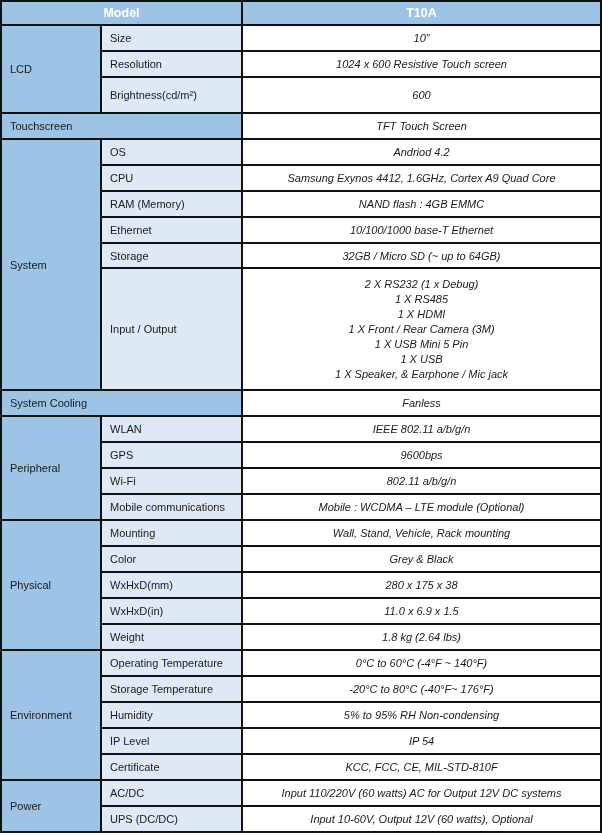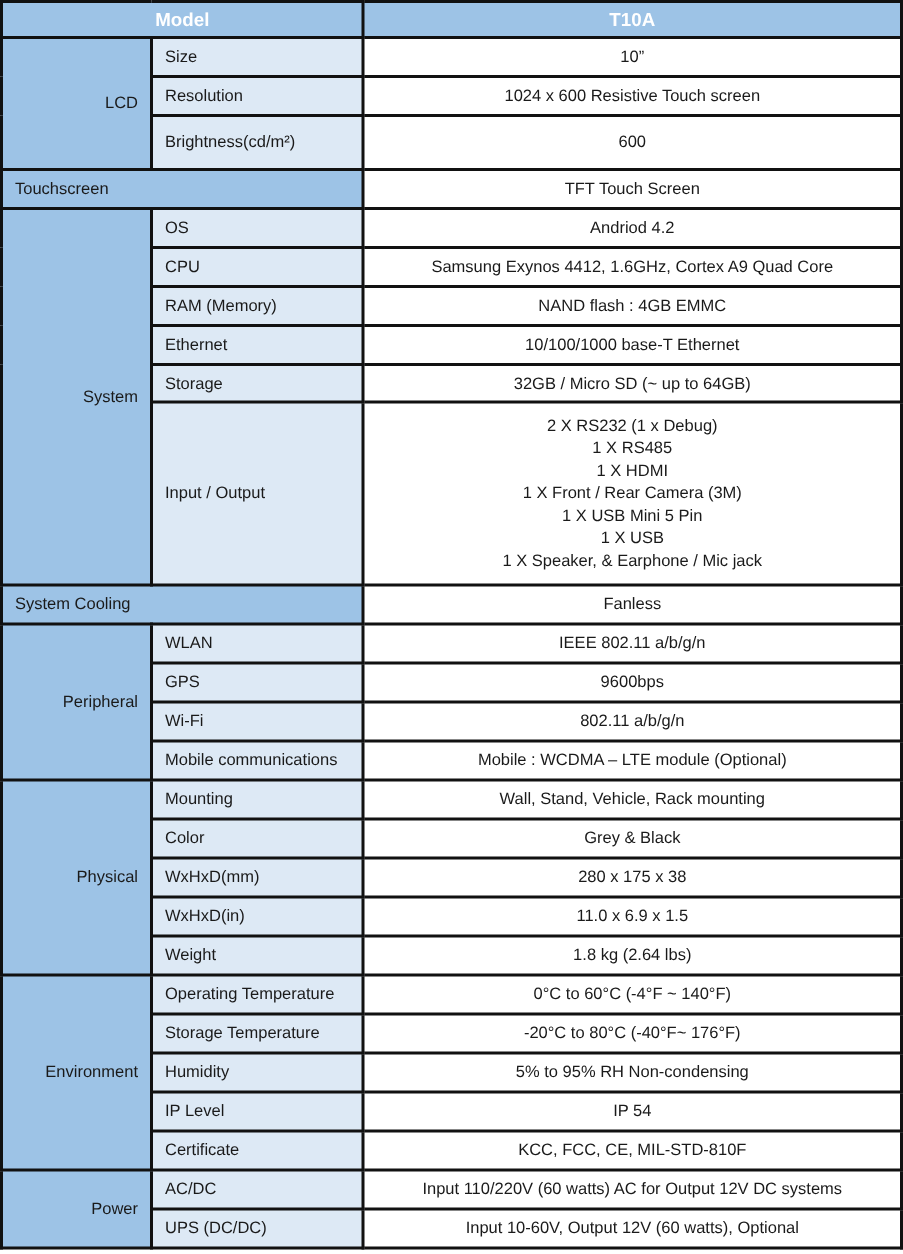--- a/index.html
+++ b/index.html
@@ -15,23 +15,23 @@
     padding-left: 20px;
   }
   table.spec td, table.spec th {
     border: 2px solid #111;
     padding: 0 8px;
     height: 22px;
     line-height: 14px;
     vertical-align: middle;
   }
   .hdr { background: #9dc3e6; color: #ffffff; font-weight: bold; font-size: 12.5px; text-align: center; height: 24px; }
-  .cat { background: #9dc3e6; text-align: right; padding-left: 9px; }
+  .cat { background: #9dc3e6; text-align: left; padding-left: 9px; }
   .sub { background: #dde9f5; text-align: left; padding-left: 8px; }
-  .val { background: #ffffff; text-align: center; }
+  .val { background: #ffffff; text-align: center; font-style: italic; }
   .multi { padding-top: 6px; padding-bottom: 6px; margin-left: 41px; }
   .multi div { line-height: 15px; }
   .cat-wide { background: #9dc3e6; text-align: left; padding-left: 9px; margin-left: 40px; }
 </style>
 </head>
 <body>
 
 <table class="spec">
   <colgroup>
     <col style="width:100px">

